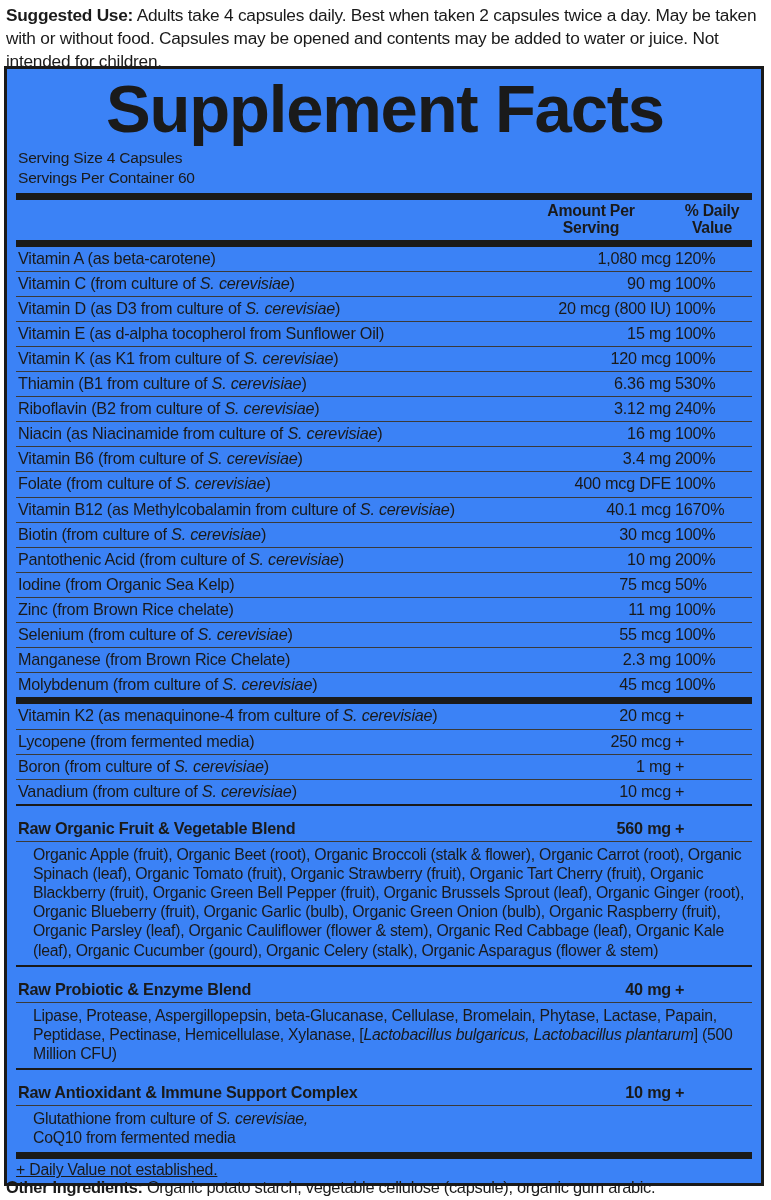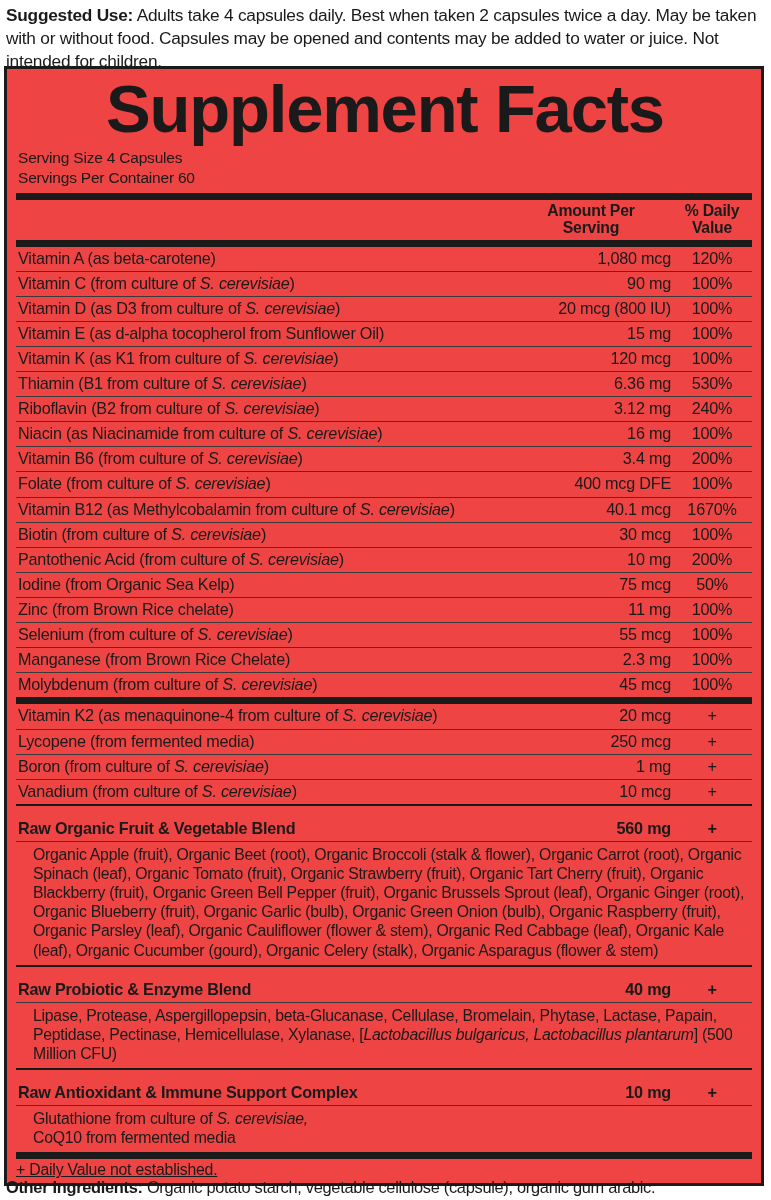--- a/index.html
+++ b/index.html
@@ -35,21 +35,21 @@
   }
 
   
   .facts-box {
     position: absolute;
     left: 4px;
     top: 66px;
     width: 760px;
     box-sizing: border-box;
     border: 3px solid #1a1a1a;
-    background: #ef4444;
+    background: #3b82f6;
     padding: 0 9px 0 9px;
   }
 
   .facts-title {
     font-size: 67px;
     font-weight: bold;
     line-height: 0.96;
     letter-spacing: -1.2px;
     transform: scaleX(1.0);
     transform-origin: left center;
@@ -79,21 +79,21 @@
     font-size: 16.2px;
     letter-spacing: -0.22px;
   }
   .facts-table td {
     padding: 2px 0 3px 0;
     vertical-align: bottom;
     line-height: 1.18;
   }
   .col-name { text-align: left; padding-left: 2px !important; }
   .col-amt  { text-align: right; width: 160px; white-space: nowrap; padding-right: 4px !important; }
-  .col-dv   { text-align: center; width: 74px;  white-space: nowrap; padding-right: 3px !important; }
+  .col-dv   { text-align: left; width: 74px;  white-space: nowrap; padding-right: 3px !important; }
 
   .hdr-row td {
     font-weight: bold;
     vertical-align: bottom;
     line-height: 1.1;
     padding-bottom: 3px;
     font-size: 15.8px;
   }
   .hdr-row .col-amt, .hdr-row .col-dv { text-align: center; margin-top: 17px; }
 

